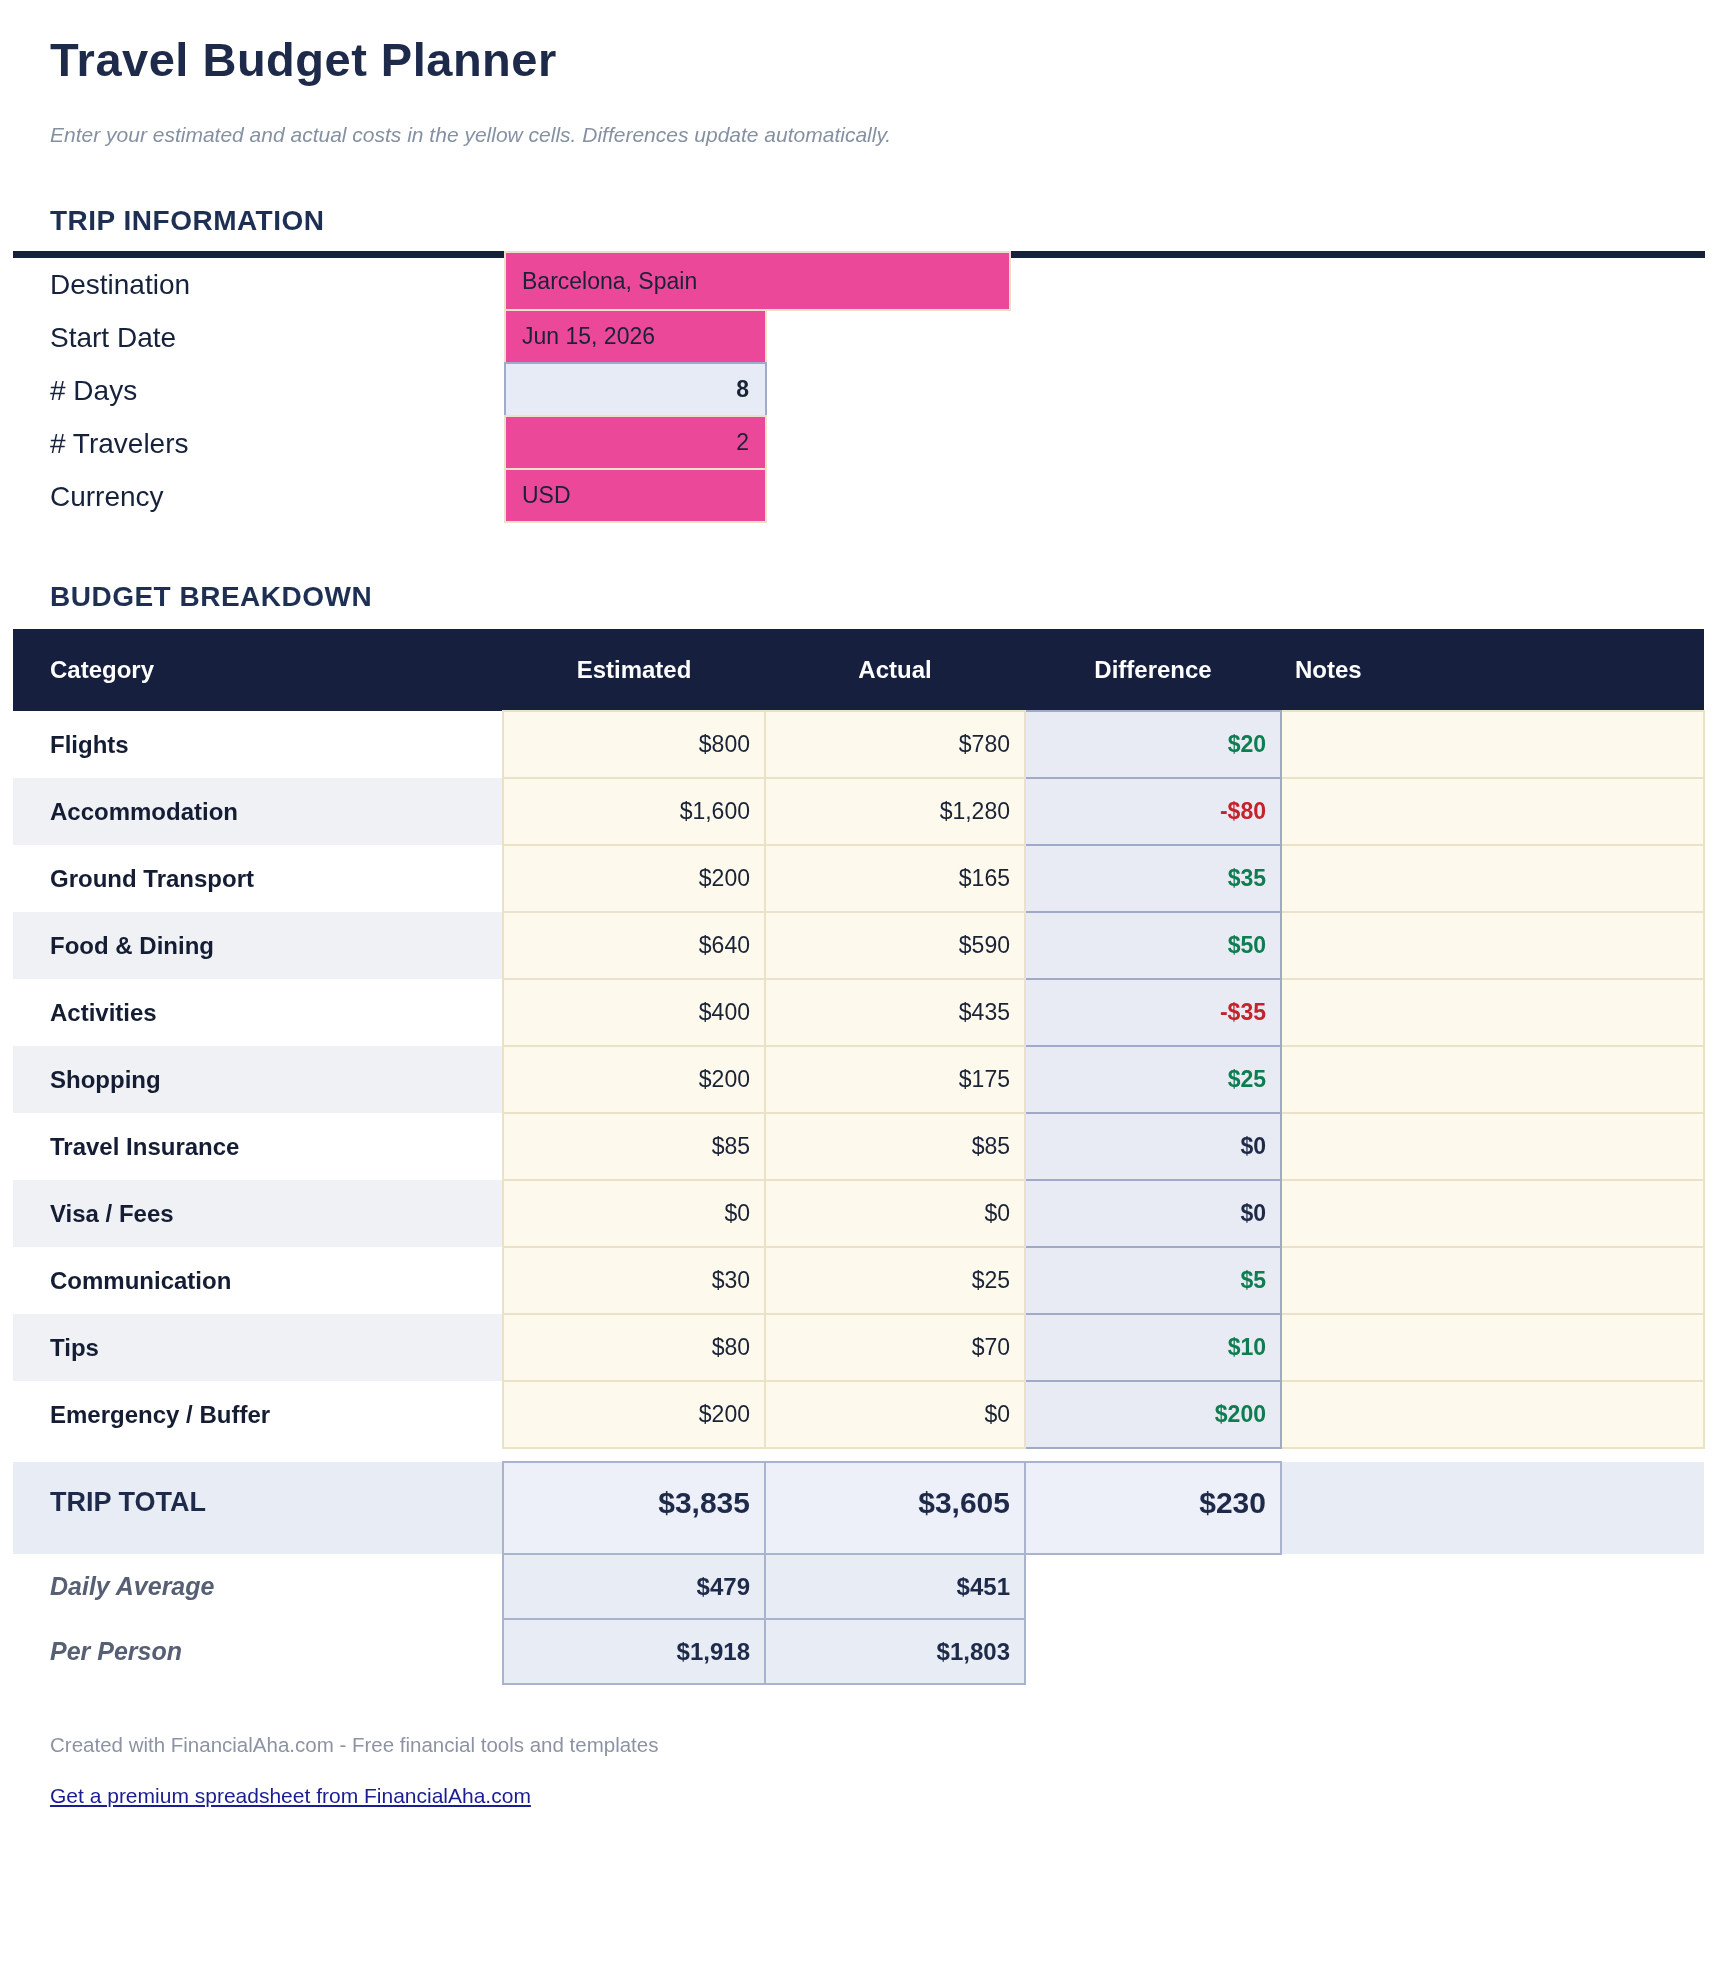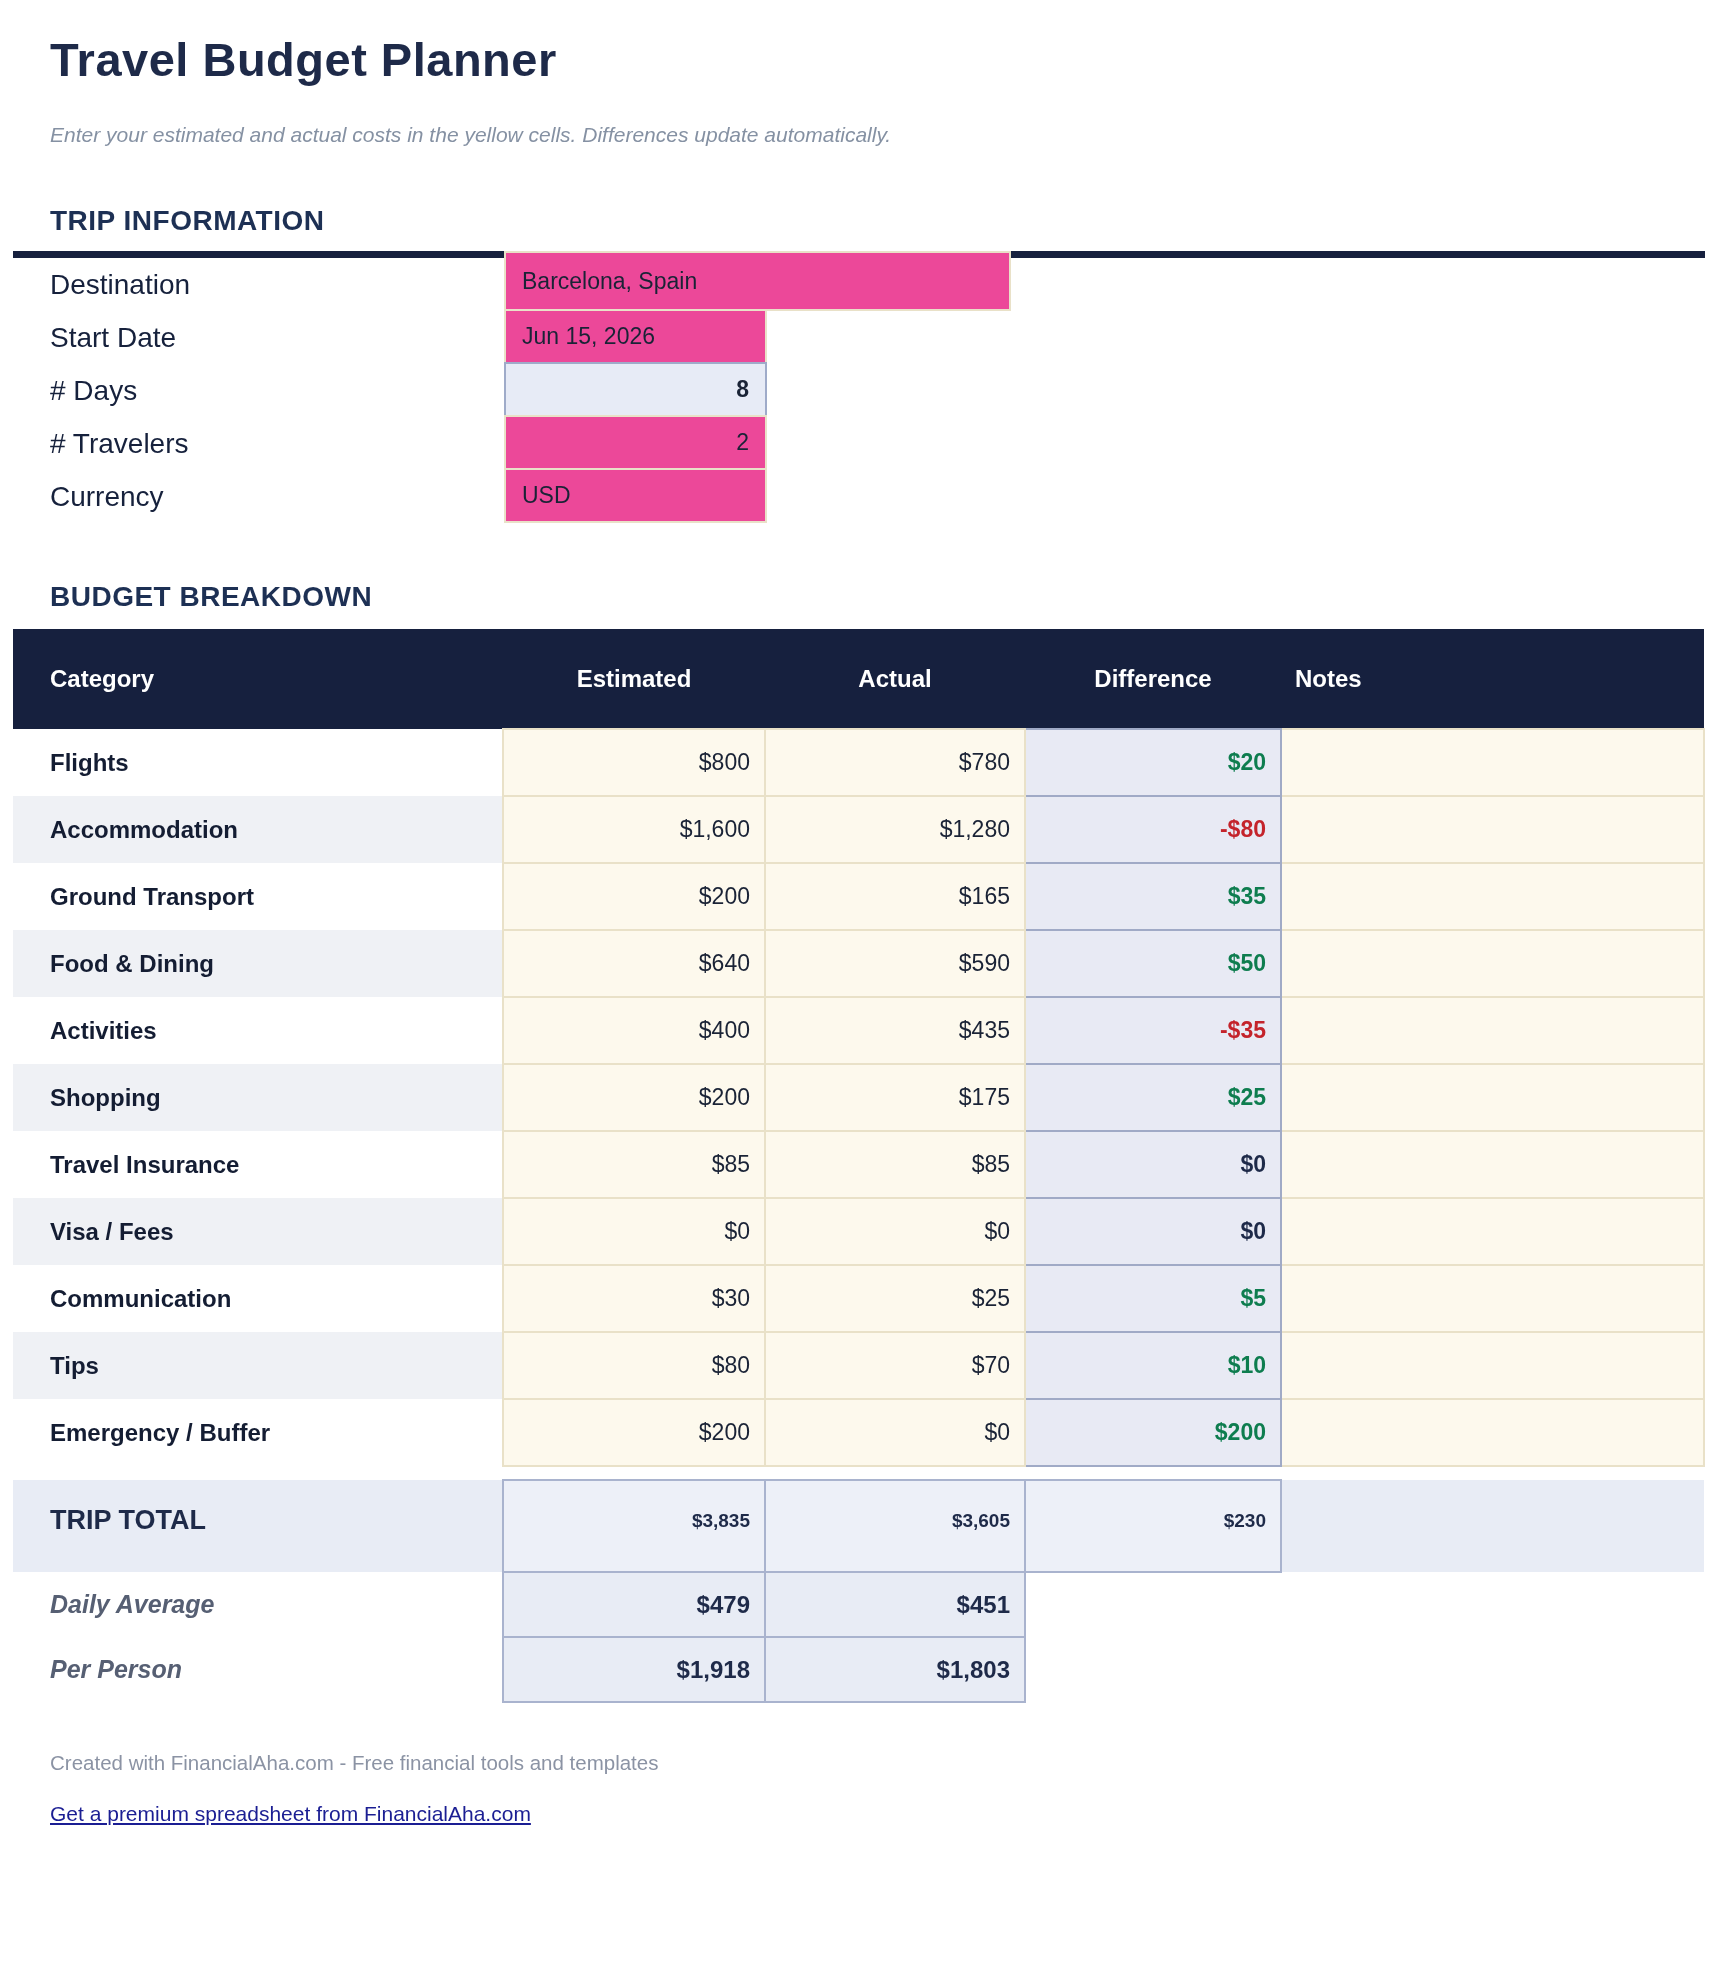--- a/index.html
+++ b/index.html
@@ -51,21 +51,21 @@
   .ti-row.first .ti-cell { margin-top:-7px; height:60px; z-index:1; }
 
   
   table.budget {
     border-collapse:collapse; table-layout:fixed;
     width:1692px; margin-top:16px;
   }
   table.budget th, table.budget td { box-sizing:border-box; }
   thead th {
     background:#16203e; color:#ffffff;
-    height:100px; font-size:24px; font-weight:bold;
+    height:82px; font-size:24px; font-weight:bold;
   }
   th.h-cat   { text-align:left; padding-left:37px; }
   th.h-num   { text-align:center; }
   th.h-notes { text-align:left; padding-left:14px; }
 
   tbody td { height:67px; font-size:23px; vertical-align:middle; }
   td.cat {
     font-size:24px; font-weight:bold; color:#141d33;
     padding-left:37px; text-align:left;
   }
@@ -77,21 +77,21 @@
     background:#e8eaf4; border:2px solid #a0aac6;
     text-align:right; padding-right:14px; font-weight:bold;
   }
   .pos  { color:#0e7d4f; }
   .neg  { color:#c4232b; }
   .zero { color:#1e2a49; }
 
   tr.spacer td { height:14px; background:#ffffff; border:none; padding:0; }
 
   tr.total { background:#e8ecf5; }
-  tr.total td { height:92px; font-weight:bold; font-size:19px; color:#1e2a49; padding-bottom:12px; }
+  tr.total td { height:92px; font-weight:bold; font-size:30px; color:#1e2a49; padding-bottom:12px; }
   tr.total td.cat { font-size:27px; color:#1e2a49; }
   tr.total td.t-num {
     background:#edf0f8; border:2px solid #a9b3ce;
     text-align:right; padding-right:14px;
   }
   tr.total td.t-band { background:#e8ecf5; border:none; }
 
   tr.summary { background:#ffffff; }
   tr.summary td { height:65px; }
   tr.summary td.cat {

